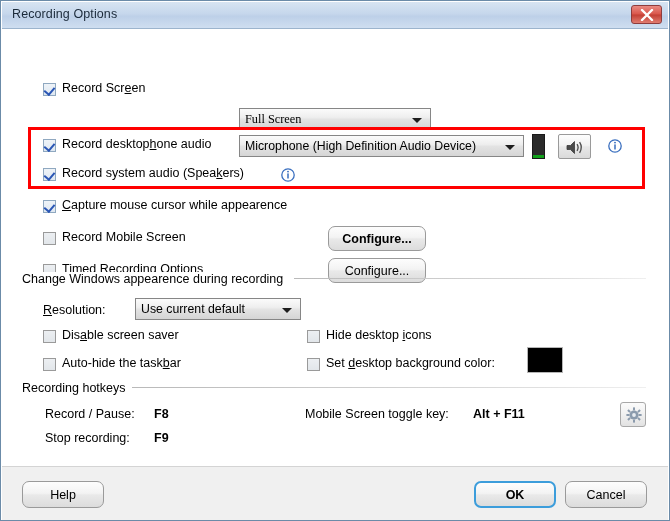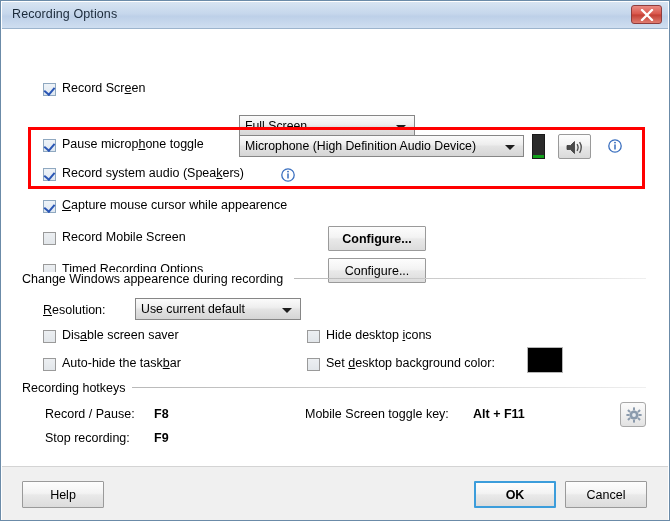--- a/index.html
+++ b/index.html
@@ -107,21 +107,21 @@
     width: 0; height: 0;
     border-left: 5px solid transparent;
     border-right: 5px solid transparent;
     border-top: 5px solid #1d1d1d;
   }
 
   
   .btn {
     position: absolute;
     border: 1px solid #9a9a9a;
-    border-radius: 1px;
+    border-radius: 7px;
     background: linear-gradient(to bottom,#fdfdfd 0%, #f3f3f3 45%, #e9e9e9 52%, #dcdcdc 100%);
     font-size: 12.5px;
     color: #000;
     text-align: center;
     cursor: pointer;
     line-height: 1;
   }
   .btn span { position: absolute; left: 0; right: 0; }
   .btn.bold span { font-weight: bold; }
   .btn.default { border: 2px solid #3c9ddb; }
@@ -235,28 +235,28 @@
     </div>
   </div>
 
   <div id="body-area">
 
 
     <div class="row" style="left:41px; top:52px;">
       <div class="cb checked"></div>
       <div class="cb-label"><span>Record Scr</span><u>e</u><span>en</span></div>
     </div>
-    <div class="combo" style="left:237px; top:86px; width:176px;">
+    <div class="combo" style="left:237px; top:79px; width:192px;font-family:Liberation Serif, serif;">
       <div class="cval">Full Screen</div>
       <div class="arrow"></div>
     </div>
 
     <div class="row" style="left:41px; top:108px;">
       <div class="cb checked"></div>
-      <div class="cb-label"><span>Pause microp</span><u>h</u><span>one toggle</span></div>
+      <div class="cb-label"><span>Record desktop</span><u>h</u><span>one audio</span></div>
     </div>
     <div class="combo" style="left:237px; top:106px; width:285px;padding-left:9px;">
       <div class="cval">Microphone (High Definition Audio Device)</div>
       <div class="arrow"></div>
     </div>
 
     <div id="vu" style="left:530px; top:105px;">
       <div id="vu-fill" style="height: 12%; background: rgb(17, 161, 26);"></div>
     </div>
 

